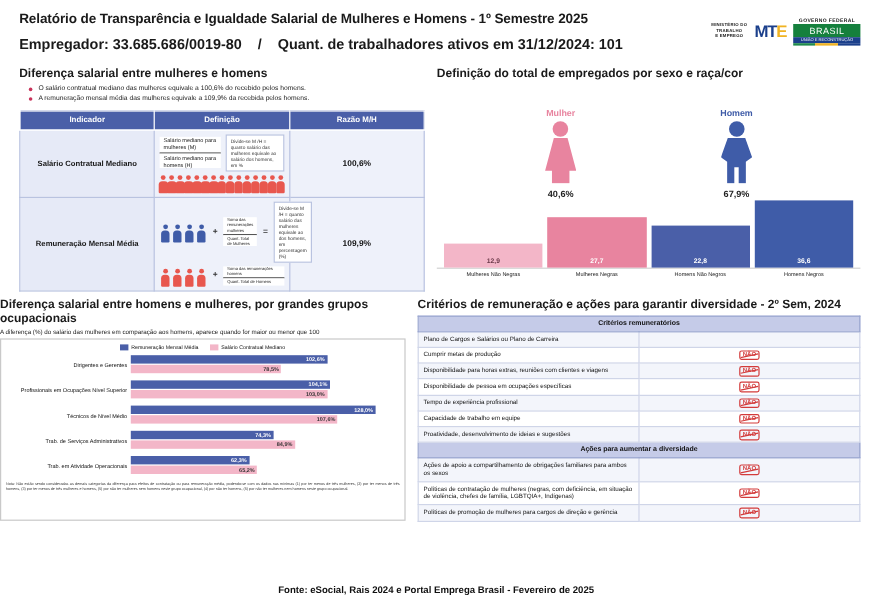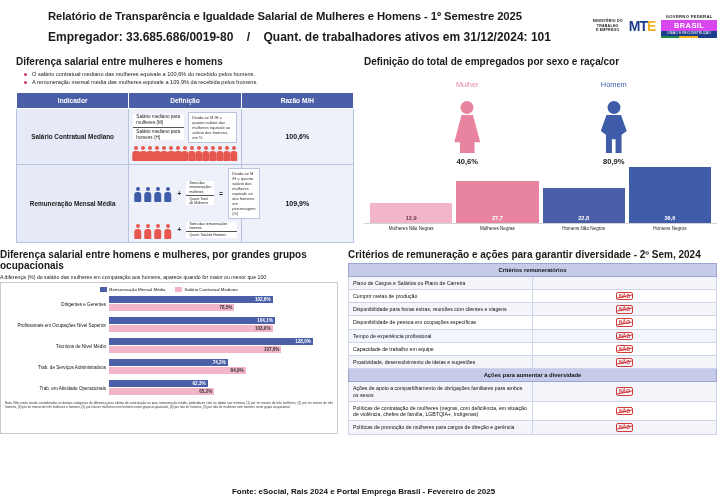--- a/index.html
+++ b/index.html
@@ -14,21 +14,20 @@
   .page {
     position: relative;
     width: 727px; height: 500px;
     padding: 0;
   }
   
   .header {
     position: relative;
     height: 56px;
     padding: 8px 10px 0 16px;
-    margin-left: 32px;
   }
   .header h1 {
     font-size: 11.3px;
     font-weight: bold;
     margin: 2px 0 0 0;
     letter-spacing: -0.1px;
     color: #1a1a1a;
   }
   .header h2 {
     font-size: 12px;
@@ -59,21 +58,21 @@
     font-size: 14px; font-weight: bold; color: #1b3f8b; letter-spacing: -1px;
   }
   .mtp-mark .yellow { color: #f0b323; }
   .logo-gov {
     text-align: center;
   }
   .logo-gov .top {
     font-size: 4.2px; font-weight: bold; color: #222; letter-spacing: .3px;
   }
   .logo-gov .brasil {
-    background: #d946ef; color: #fff; font-size: 7.5px; font-weight: bold;
+    background: #15803d; color: #fff; font-size: 7.5px; font-weight: normal;
     padding: 1px 6px; letter-spacing: .4px; margin-top: 1px;
   }
   .logo-gov .sub {
     background: #1b3f8b; color: #fff; font-size: 3.4px; padding: 0 6px 1px;
   }
   .logo-gov .flag {
     display: block; height: 2px; background: linear-gradient(to right,#1f8a4c 0 33%, #f0b323 33% 66%, #1b3f8b 66% 100%);
   }
   
   .sec-title {
@@ -170,21 +169,21 @@
   .eq { font-size: 7px; font-weight: bold; color: #333; padding: 0 2px; }
   .sub-row { display: flex; align-items: center; gap: 3px; }
   
   .sexrace {
     position: relative;
     height: 168px;
     margin-top: 2px;
   }
   .big-fig-wrap { display: flex; justify-content: space-around; align-items: flex-end; height: 96px; padding: 0 30px; }
   .big-fig { text-align: center; }
-  .big-fig .cap { font-size: 7.4px; font-weight: normal; margin-bottom: 12px; }
+  .big-fig .cap { font-size: 7.4px; font-weight: bold; margin-bottom: 2px; }
   .big-fig .cap.f { color: #e8849f; }
   .big-fig .cap.m { color: #3f5ca8; }
   .fig {
     width: 30px; height: 52px; position: relative; margin: 0 auto;
   }
   .fig .head { position: absolute; top: 0; left: 50%; transform: translateX(-50%); width: 13px; height: 13px; border-radius: 50%; }
   .fig .torso { position: absolute; top: 14px; left: 50%; transform: translateX(-50%); width: 26px; height: 38px; }
   .fig.female .torso { clip-path: polygon(28% 0, 72% 0, 100% 72%, 78% 72%, 78% 100%, 22% 100%, 22% 72%, 0 72%); background: #e8849f; }
   .fig.female .head { background: #e8849f; }
   .fig.male .torso { clip-path: polygon(22% 0, 78% 0, 100% 42%, 80% 52%, 80% 100%, 57% 100%, 57% 64%, 43% 64%, 43% 100%, 20% 100%, 20% 52%, 0 42%); background: #3f5ca8; }
@@ -460,21 +459,21 @@
                 <span class="torso"></span>
               </div>
             <div class="pct-under pct-f">40,6%</div>
           </div>
           <div class="big-fig">
             <div class="cap m">Homem</div>
             <div class="fig male">
                 <span class="head"></span>
                 <span class="torso"></span>
               </div>
-            <div class="pct-under pct-m">80,9%</div>
+            <div class="pct-under pct-m">67,9%</div>
           </div>
         </div>
 
         <div class="bars4">
           <div class="bar4">
             <div class="bar" style="height:20px;background:#f3b6c8">
               <span class="val" style="color:#6b3a4a">12,9</span>
             </div>
           </div>
           <div class="bar4">

